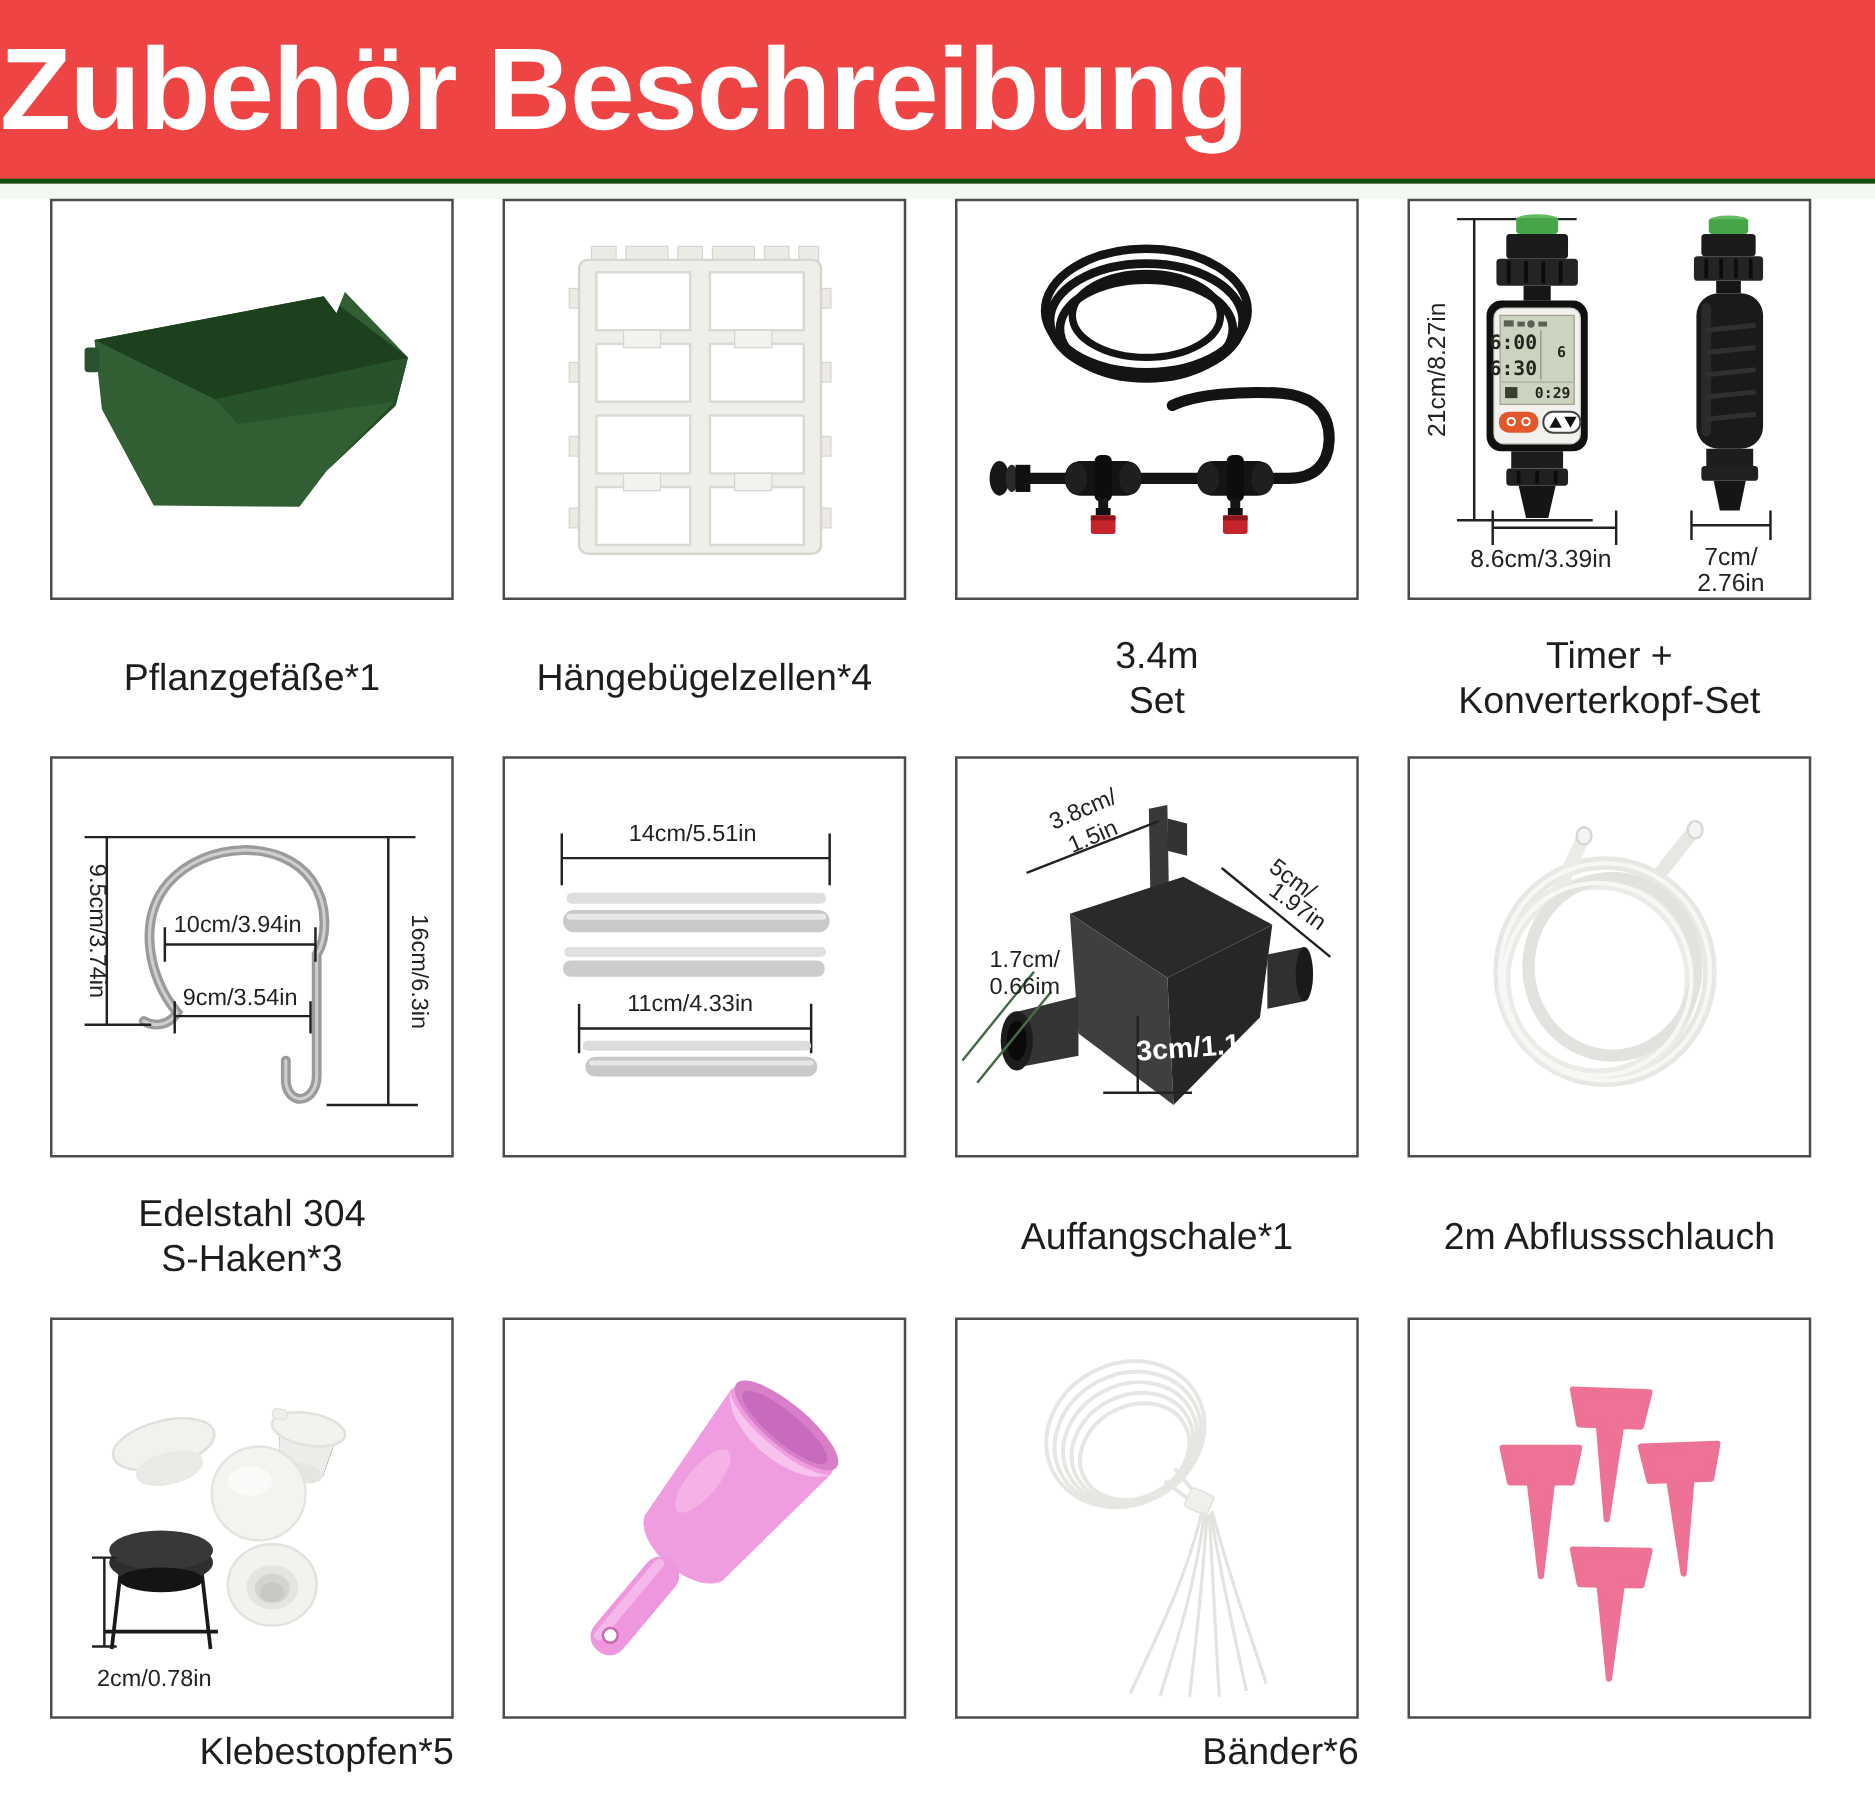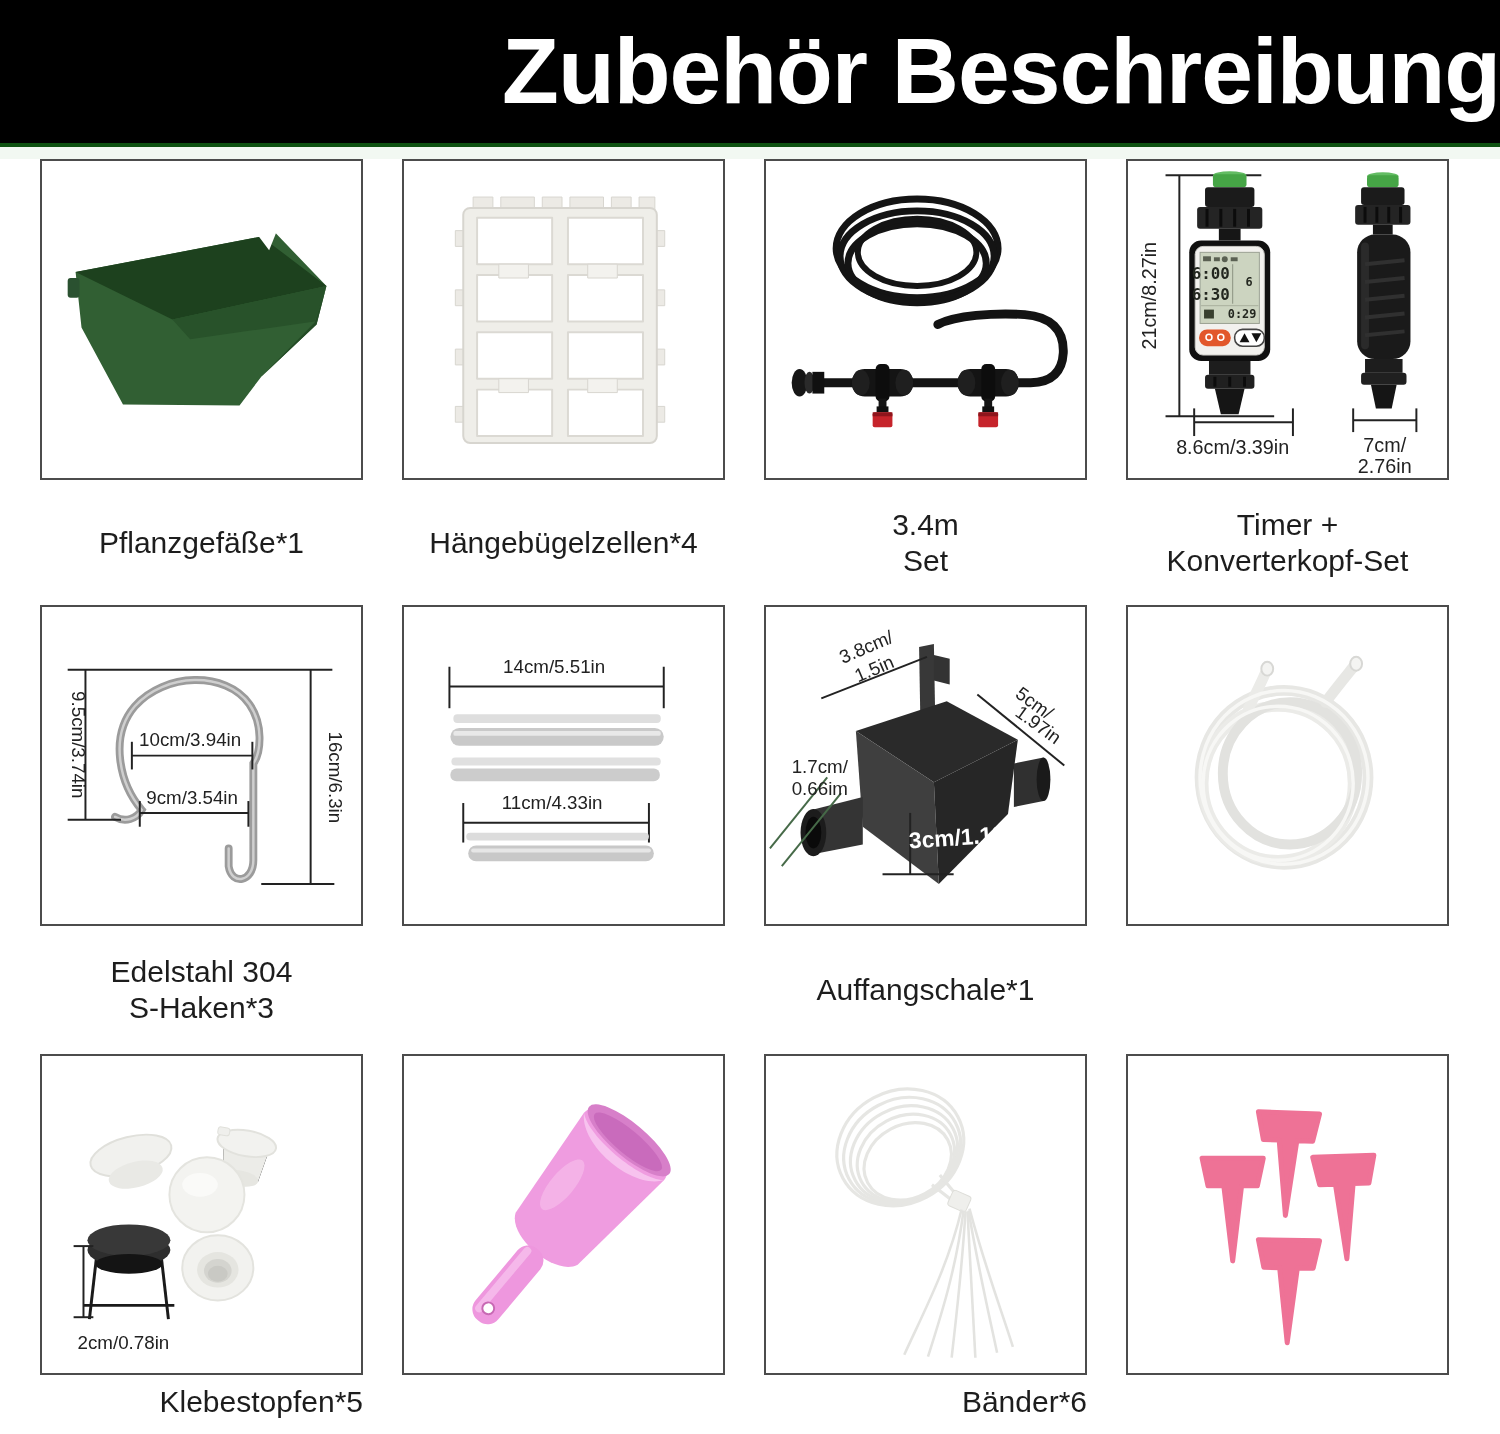--- a/index.html
+++ b/index.html
@@ -3,22 +3,22 @@
 <meta charset="utf-8">
 <style>
   * { box-sizing: border-box; }
   html,body { margin:0; padding:0; }
   body {
     width:1500px; background:#ffffff;
     font-family:"Liberation Sans", sans-serif;
     color:#1d1d1d;
   }
   .banner {
-    height:147px; background:#000000; border-bottom:4px solid #0e5211;
-    display:flex; align-items:center; justify-content:flex-end;
+    height:147px; background:#ef4444; border-bottom:4px solid #0e5211;
+    display:flex; align-items:center; justify-content:flex-start;
   }
   .banner-title {
     margin:0; color:#ffffff; font-size:93px; font-weight:700; letter-spacing:-1px;
     white-space:nowrap;
   }
   .banner-band { height:12px; background:#f2f8f2; }
   .grid-row {
     display:grid; grid-template-columns:repeat(4,323px); column-gap:39px;
     padding:0 40px; justify-content:start;
   }
@@ -353,20 +353,23 @@
             <ellipse cx="164" cy="168" rx="68" ry="72" stroke="#e2e2df" stroke-width="10"></ellipse>
             <path d="M200,96 C212,80 222,68 230,58" stroke="#e7e7e4" stroke-width="11"></path>
             <path d="M122,102 C130,86 136,74 140,64" stroke="#ebebe8" stroke-width="11"></path>
             <ellipse cx="158" cy="172" rx="85" ry="88" stroke="#f7f7f5" stroke-width="3.5"></ellipse>
             <ellipse cx="152" cy="178" rx="76" ry="78" stroke="#f7f7f5" stroke-width="3.5"></ellipse>
             <ellipse cx="231" cy="57" rx="6" ry="7" fill="#f4f4f2" stroke="#d8d8d5" stroke-width="2"></ellipse>
             <ellipse cx="141" cy="62" rx="6" ry="7" fill="#f4f4f2" stroke="#d8d8d5" stroke-width="2"></ellipse>
           </g>
         </svg>
       </div>
+      <figcaption class="cap">
+        <span>2m Abflussschlauch</span>
+      </figcaption>
     </figure>
   </section>
 
   <section class="grid-row row-c">
 
     <figure class="cell">
       <div class="box">
         <svg class="art" viewBox="0 0 323 320">
           <g>
             <g transform="rotate(-14 92 108)">

